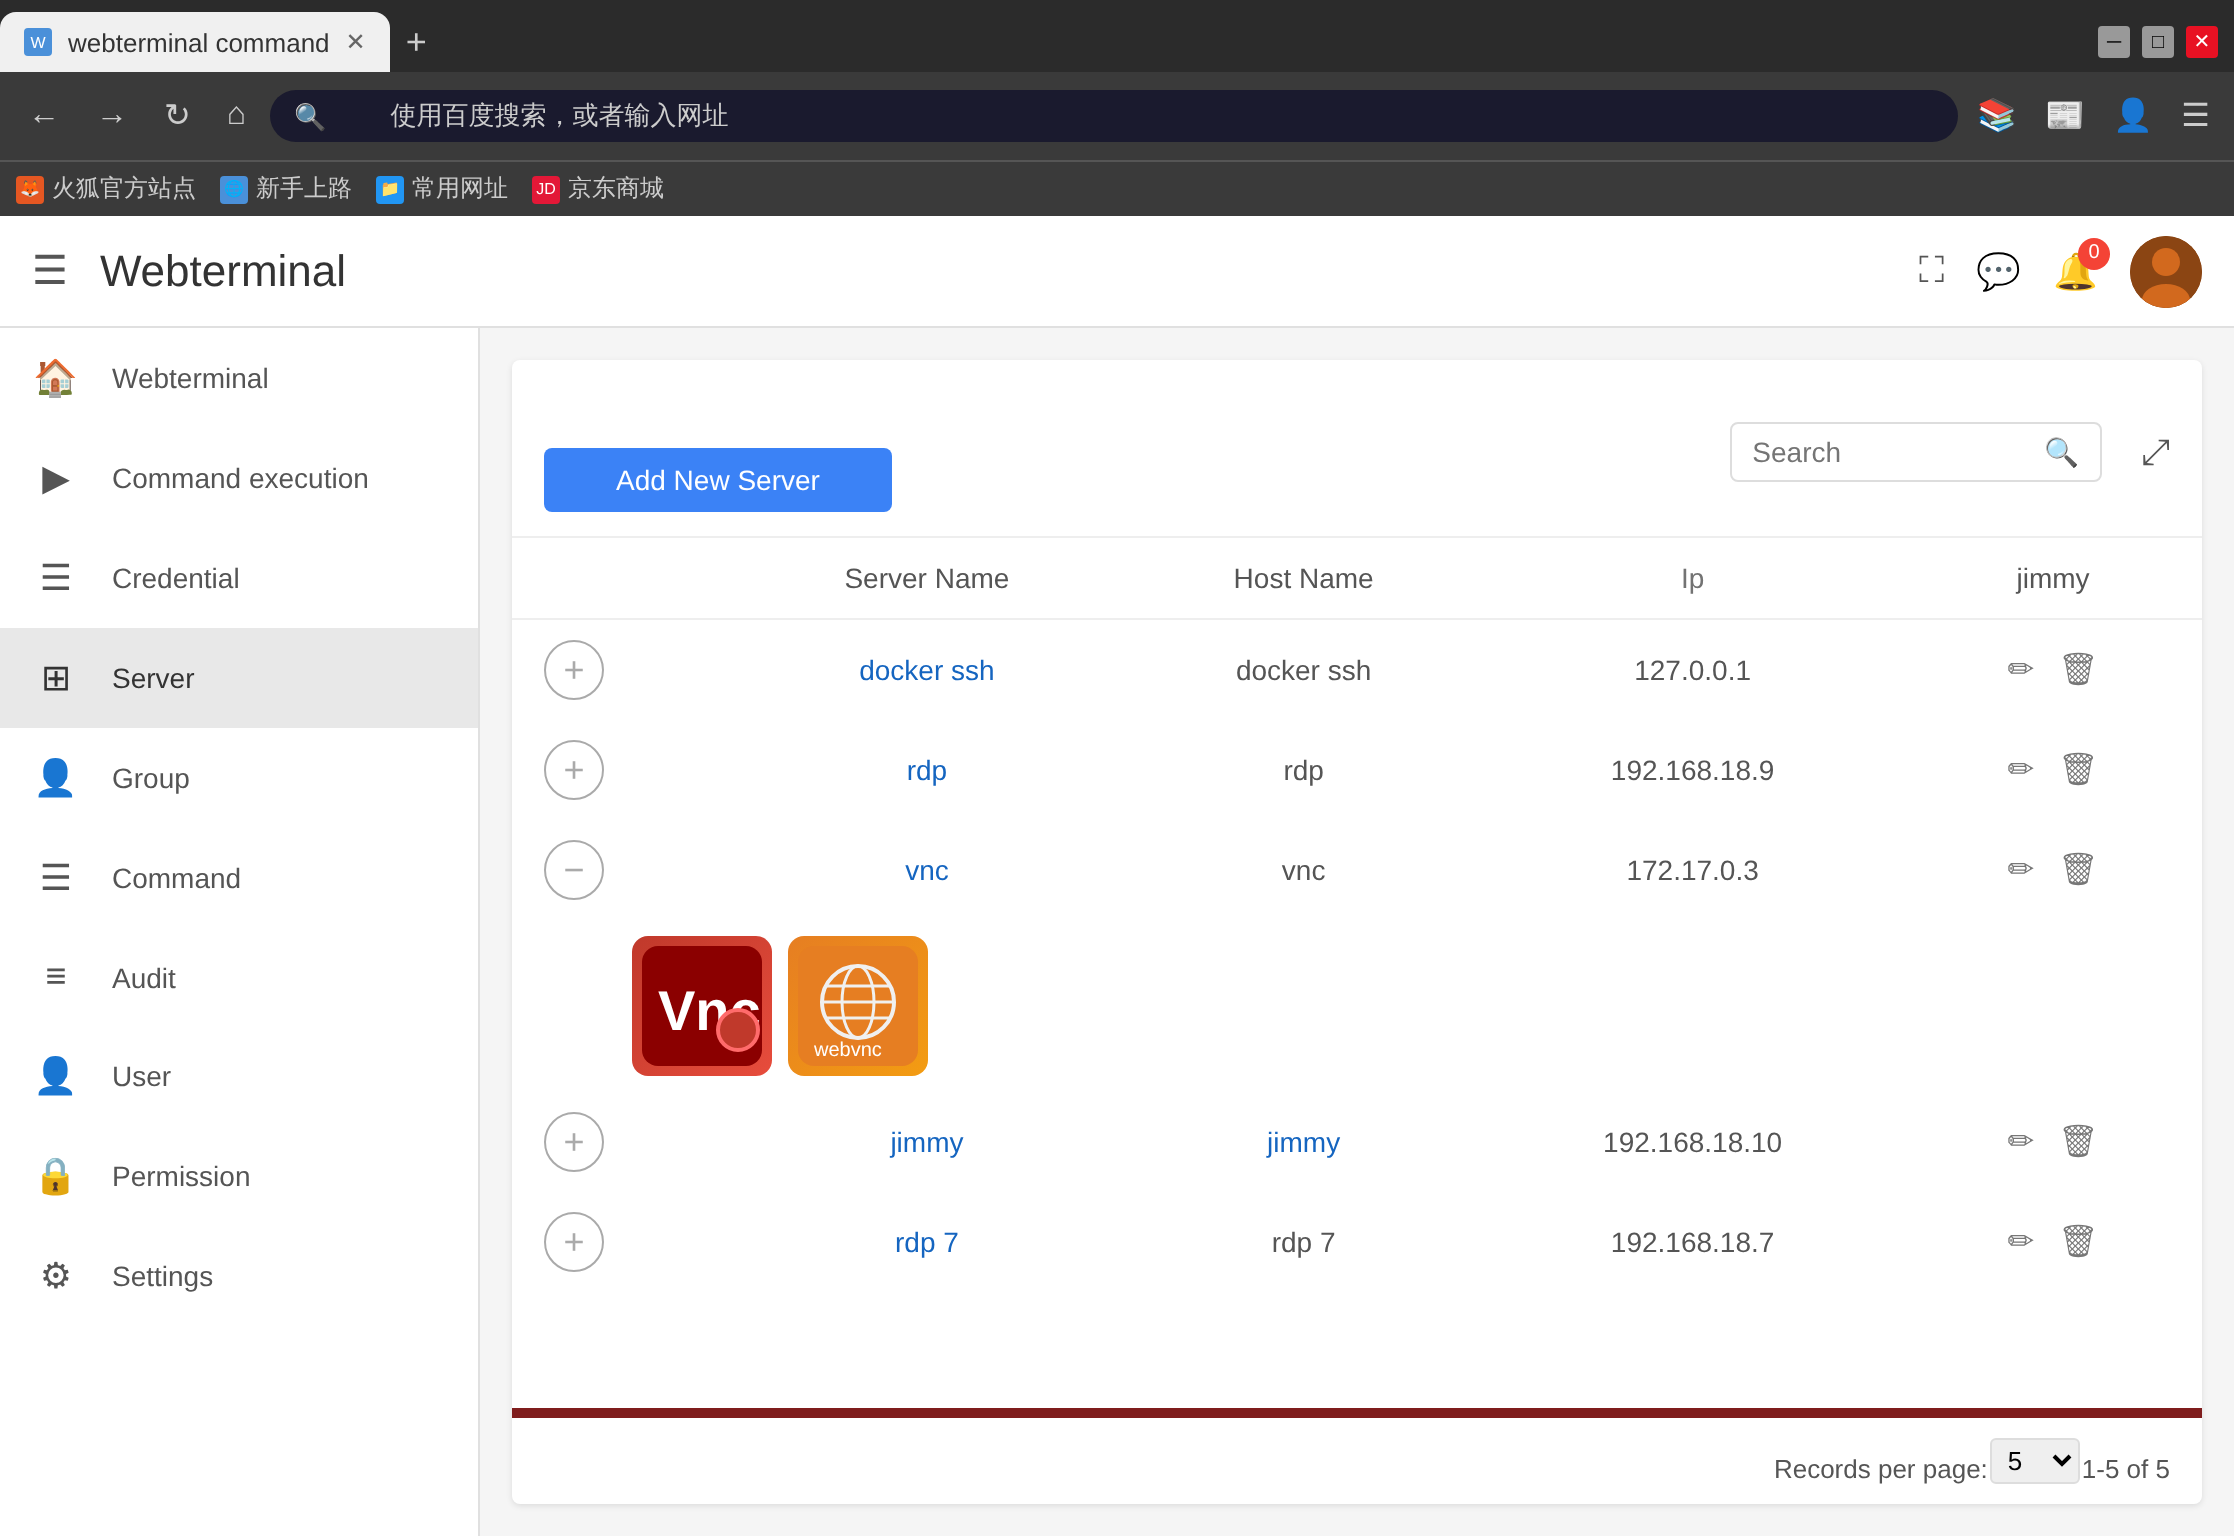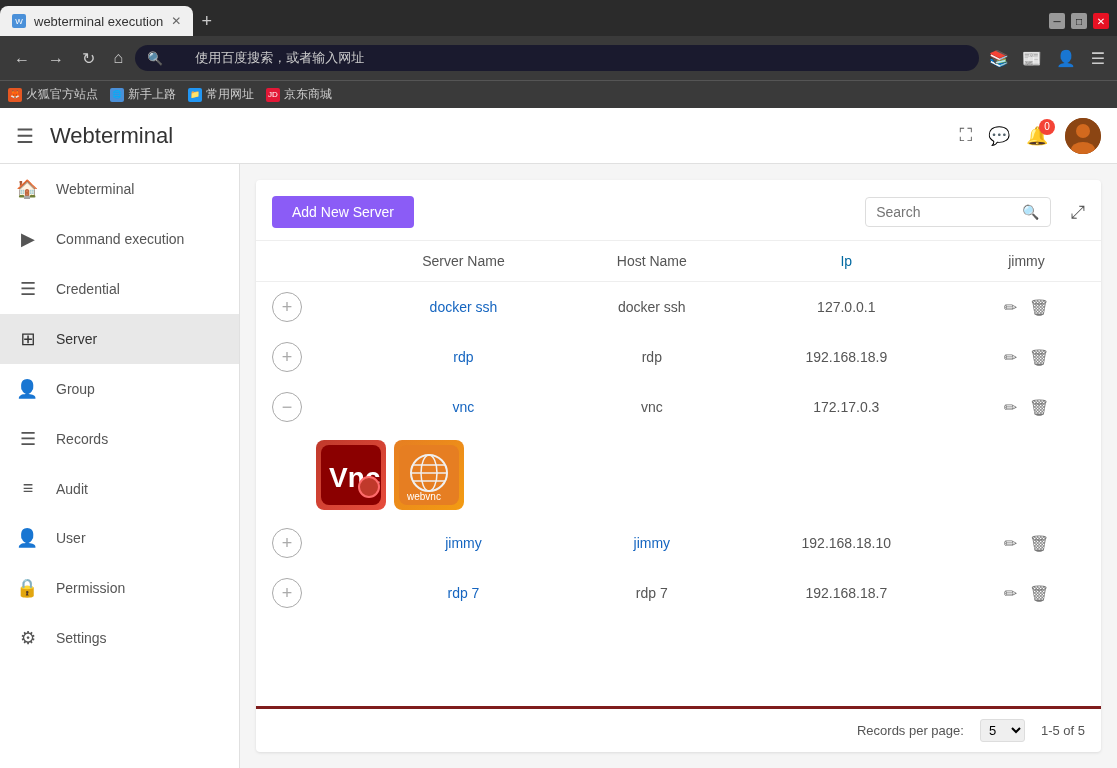--- a/index.html
+++ b/index.html
@@ -45,59 +45,59 @@
     
     .sidebar { width: 240px; background: white; border-right: 1px solid #e0e0e0; display: flex; flex-direction: column; overflow-y: auto; }
     .sidebar-item { display: flex; align-items: center; padding: 14px 16px; cursor: pointer; gap: 16px; color: #555; transition: background 0.1s; }
     .sidebar-item.active { background: #e8e8e8; color: #333; font-weight: 500; }
     .sidebar-icon { font-size: 18px; min-width: 24px; display: flex; align-items: center; justify-content: center; }
     .sidebar-label { font-size: 14px; }
 
     
     .main { flex: 1; background: white; margin: 16px; border-radius: 4px; box-shadow: 0 1px 3px rgba(0,0,0,0.1); overflow: hidden; display: flex; flex-direction: column; }
     .main-toolbar { display: flex; align-items: center; padding: 16px 16px 12px; gap: 12px; border-bottom: 1px solid #eee; }
-    .add-server-btn { background: #8b5cf6; color: white; border: none; padding: 8px 20px; border-radius: 4px; font-size: 14px; cursor: pointer; }
+    .add-server-btn { background: #3b82f6; color: white; border: none; padding: 8px 36px; border-radius: 4px; font-size: 14px; cursor: pointer; margin-top: 28px; }
     .search-box { margin-left: auto; display: flex; align-items: center; border: 1px solid #ddd; border-radius: 4px; padding: 6px 10px; gap: 6px; }
     .search-input { border: none; outline: none; font-size: 14px; color: #999; width: 140px; }
     .search-icon { color: #555; font-size: 14px; cursor: pointer; }
     .fullscreen-icon { color: #555; font-size: 18px; cursor: pointer; margin-left: 8px; }
 
     
     .table-container { flex: 1; overflow-y: auto; }
     table { width: 100%; border-collapse: collapse; }
     thead tr { border-bottom: 1px solid #eee; }
     th { padding: 12px 16px; text-align: center; color: #555; font-weight: normal; font-size: 14px; }
-    th.ip-col { color: #0369a1; }
+    th.ip-col { color: #737373; }
     td { padding: 10px 16px; text-align: center; color: #555; font-size: 14px; }
     .row-expand { color: #aaa; font-size: 18px; cursor: pointer; width: 30px; height: 30px; display: flex; align-items: center; justify-content: center; border-radius: 50%; border: 1.5px solid #aaa; }
     .row-expand.minus { background: #fff; }
     .action-btn { background: none; border: none; cursor: pointer; color: #777; font-size: 16px; padding: 4px; }
 
     
     .vnc-popup-row td { padding: 0; }
     .vnc-apps { display: flex; gap: 8px; padding: 8px 60px; }
     .vnc-app { width: 70px; height: 70px; border-radius: 8px; overflow: hidden; display: flex; align-items: center; justify-content: center; cursor: pointer; }
     .vnc-app-vnc { background: linear-gradient(135deg, #c0392b, #e74c3c); }
     .vnc-app-webvnc { background: linear-gradient(135deg, #e67e22, #f39c12); justify-content: center; }
 
     
-    .pagination { display: flex; align-items: center; justify-content: flex-end; padding: 10px 16px; border-top: 3px solid #7f1d1d; gap: 16px; color: #555; font-size: 13px; }
+    .pagination { display: flex; align-items: flex-end; justify-content: flex-end; padding: 10px 16px; border-top: 5px solid #7f1d1d; gap: 1px; color: #555; font-size: 13px; }
     .per-page-select { border: 1px solid #ddd; padding: 2px 4px; border-radius: 3px; font-size: 13px; cursor: pointer; }
 
     .server-link { color: #1565c0; cursor: pointer; text-decoration: none; }
   </style>
 </head>
 <body>
 
 <div class="browser-chrome">
 
   <div class="tab-bar">
     <div class="tab">
       <div class="tab-favicon">W</div>
-      <span>webterminal execution</span>
+      <span>webterminal command</span>
       <span class="tab-close">✕</span>
     </div>
     <div class="new-tab-btn">+</div>
     <div class="tab-controls">
       <div class="tab-ctrl-btn tab-ctrl-min">─</div>
       <div class="tab-ctrl-btn tab-ctrl-max">□</div>
       <div class="tab-ctrl-btn tab-ctrl-close">✕</div>
     </div>
   </div>
 
@@ -178,21 +178,21 @@
       <div class="sidebar-item active">
         <span class="sidebar-icon">⊞</span>
         <span class="sidebar-label">Server</span>
       </div>
       <div class="sidebar-item">
         <span class="sidebar-icon">👤</span>
         <span class="sidebar-label">Group</span>
       </div>
       <div class="sidebar-item">
         <span class="sidebar-icon">☰</span>
-        <span class="sidebar-label">Records</span>
+        <span class="sidebar-label">Command</span>
       </div>
       <div class="sidebar-item">
         <span class="sidebar-icon">≡</span>
         <span class="sidebar-label">Audit</span>
       </div>
       <div class="sidebar-item">
         <span class="sidebar-icon">👤</span>
         <span class="sidebar-label">User</span>
       </div>
       <div class="sidebar-item">

